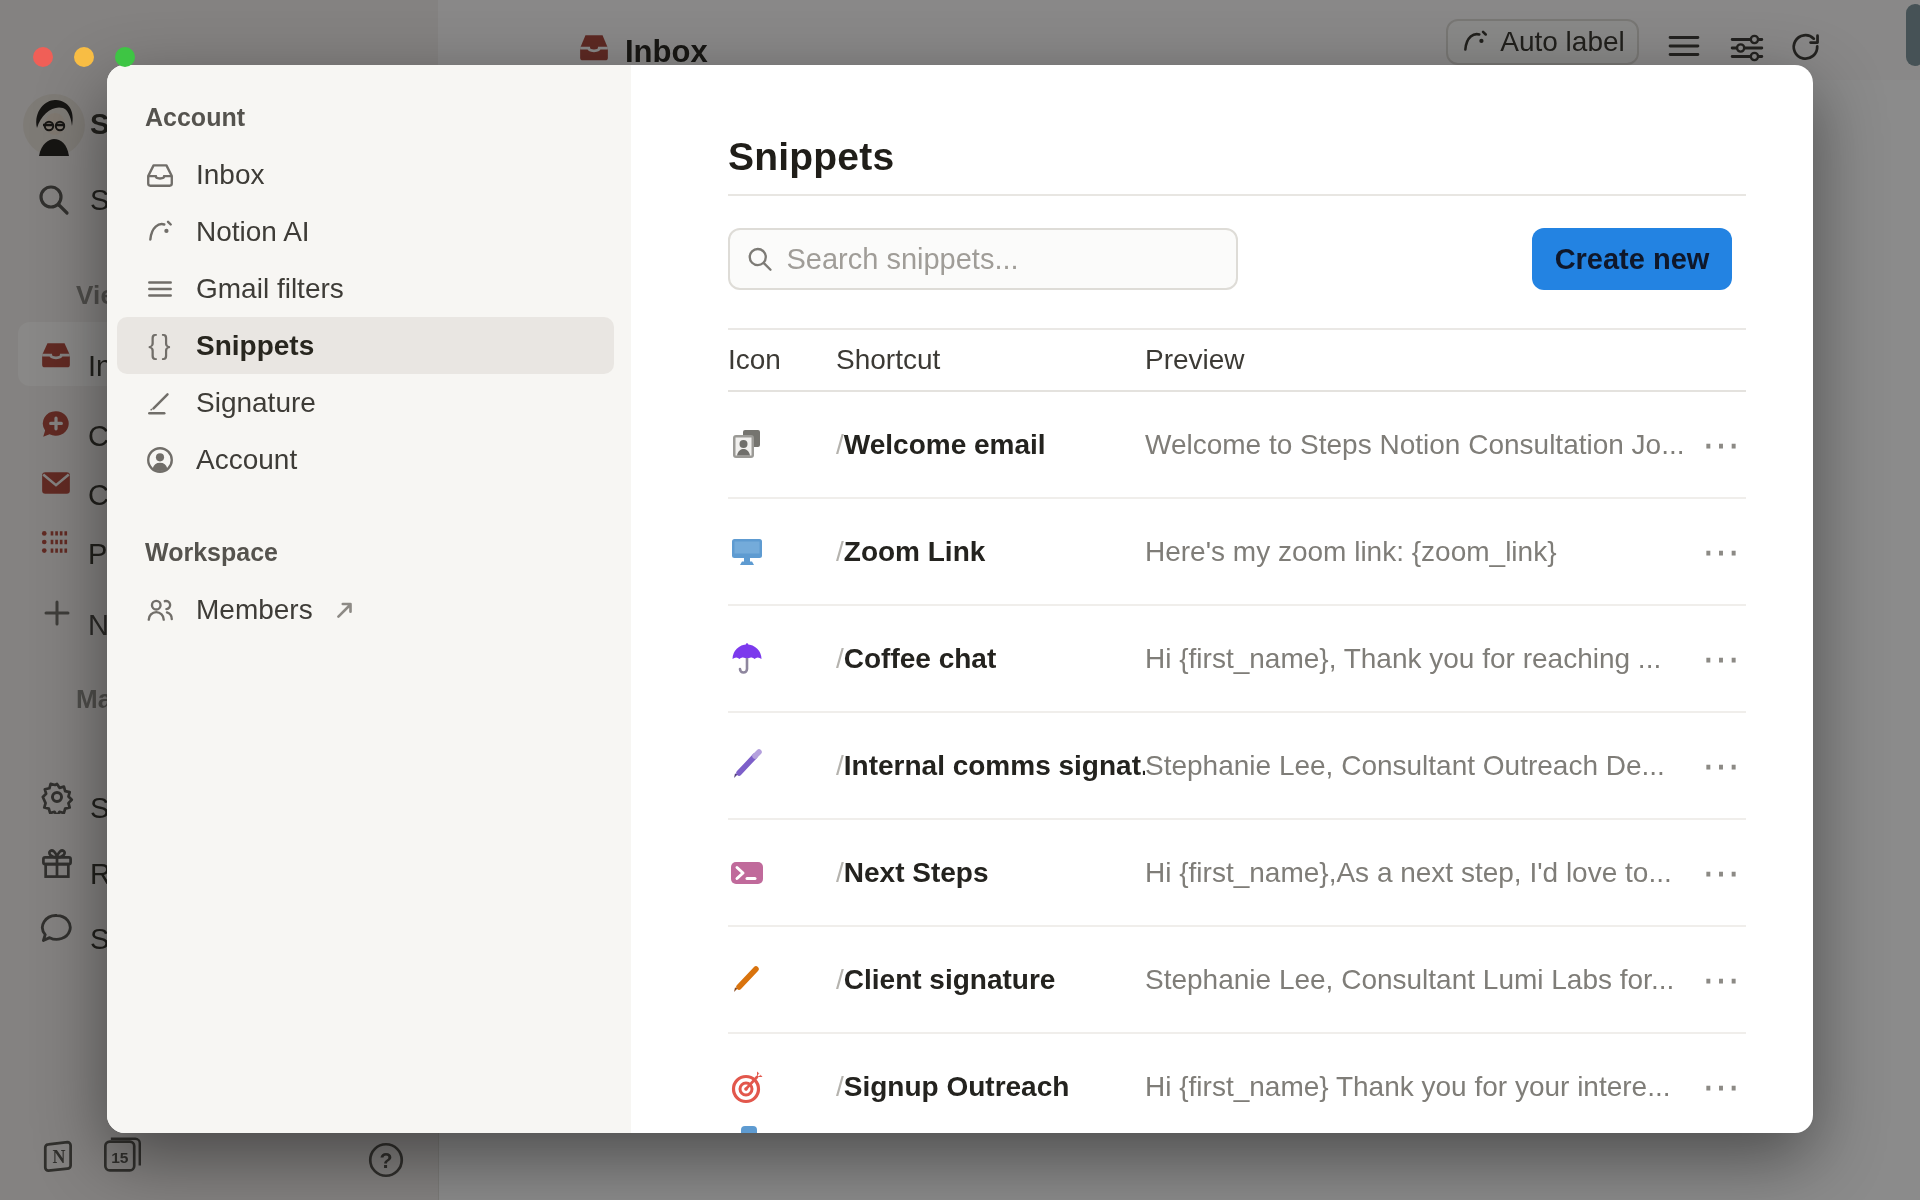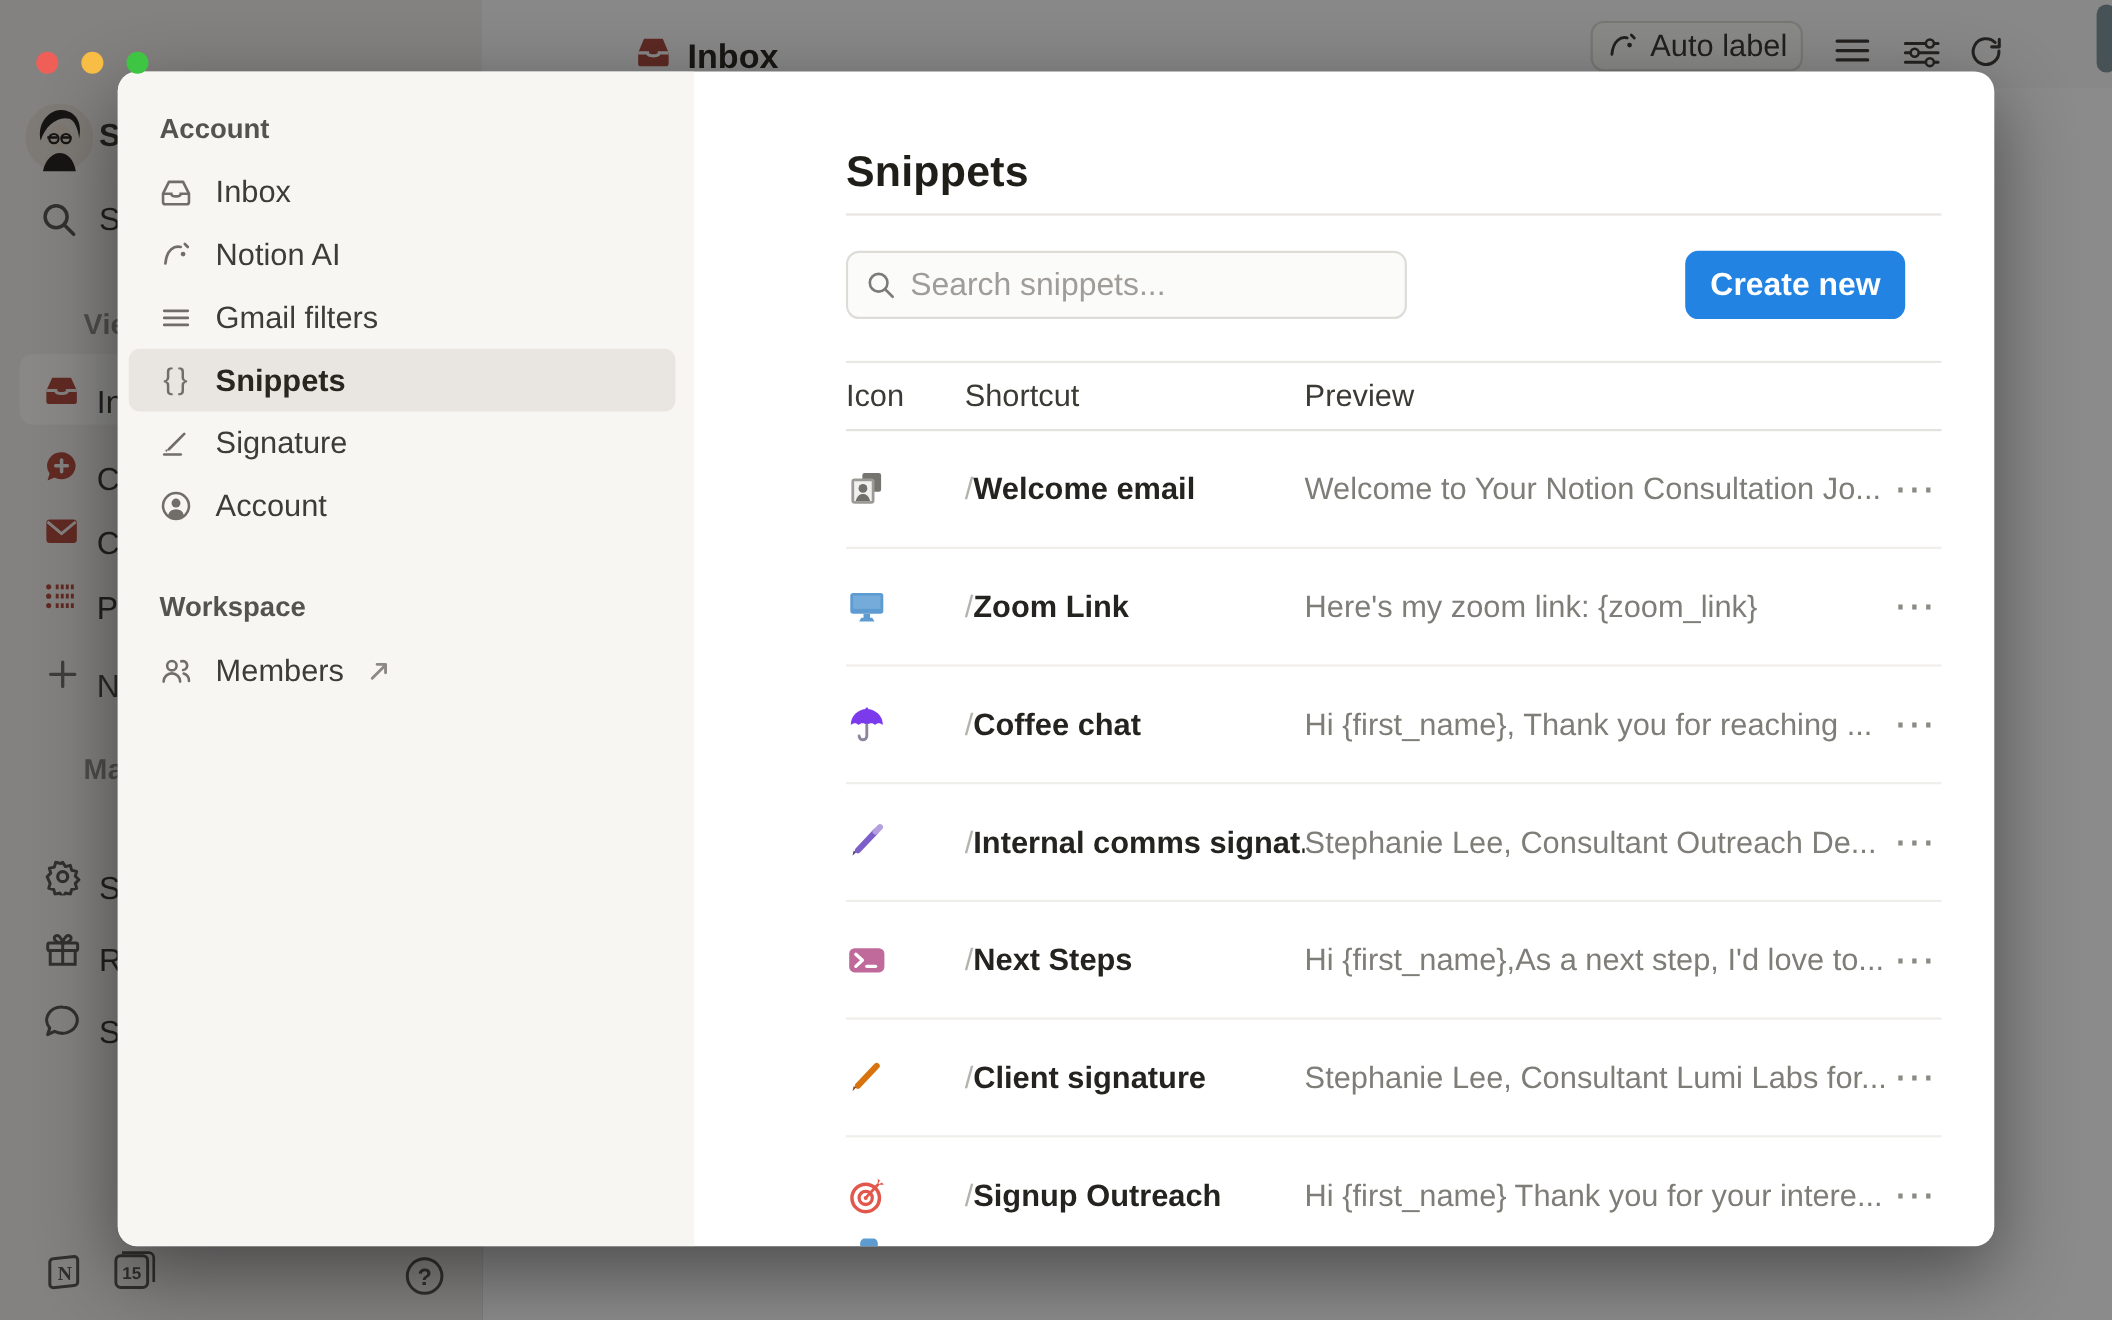--- a/index.html
+++ b/index.html
@@ -31,21 +31,21 @@
   .dock-ic { position:absolute; }
 
   
   #overlay { position:absolute; inset:0; background:rgba(8,8,8,0.47); z-index:10; }
 
   
   #traffic { position:absolute; left:33px; top:47px; display:flex; gap:21px; z-index:40; }
   .light { width:20px; height:20px; border-radius:50%; }
 
   
-  #modal { position:absolute; left:107px; top:65px; width:1706px; height:1068px; background:#ffffff; border-radius:18px; z-index:20; box-shadow:0 24px 70px rgba(0,0,0,.45); overflow:hidden; display:flex;gap:41px; }
+  #modal { position:absolute; left:107px; top:65px; width:1706px; height:1068px; background:#ffffff; border-radius:18px; z-index:20; box-shadow:0 24px 70px rgba(0,0,0,.45); overflow:hidden; display:flex; }
 
   #modal-sidebar { width:524px; height:100%; background:#f7f6f3; padding:38px 17px 0 38px; flex:0 0 524px; }
   .ms-heading { font-size:25px; font-weight:600; color:#55534e; margin-bottom:14px; padding-left:0; }
   .ms-list { list-style:none; margin-left:-28px; }
   .ms-item { height:57px; display:flex; align-items:center; gap:21px; padding-left:28px; border-radius:10px; cursor:pointer; }
   .ms-item.selected { background:#e9e6e2; }
   .ms-item .micon { width:30px; height:30px; flex:0 0 30px; }
   .ms-item-label { font-size:28px; font-weight:500; color:#3e3c37; white-space:nowrap; }
   .ms-item.selected .ms-item-label { color:#28261f; font-weight:600; }
   .braces { font-size:27px; color:#716e69; letter-spacing:1px; font-weight:400; width:30px; text-align:center; }
@@ -53,21 +53,21 @@
 
   
   #modal-content { flex:1; padding:0 67px 0 97px; position:relative; }
   #page-title { margin-top:70px; font-size:39px; font-weight:700; color:#201e19; letter-spacing:.2px; }
   #title-divider { margin-top:15px; height:2px; background:#e8e6e2; }
 
   #actions-row { margin-top:32px; height:62px; display:flex; align-items:flex-end; }
   #search-box { width:510px; height:62px; background:#fbfbfa; border:2px solid #dedcd7; border-radius:12px; display:flex; align-items:center; padding:0 16px; gap:13px; }
   #search-box input { border:none; outline:none; background:transparent; font-size:29px; color:#37352f; width:100%; font-family:"Liberation Sans",sans-serif; }
   #search-box input::placeholder { color:#a09d98; }
-  #create-btn { margin-left:auto; margin-right:33px; width:200px; height:62px; border:none; border-radius:12px; color:#ffffff; font-size:29px; font-weight:600; cursor:pointer; font-family:"Liberation Sans",sans-serif; }
+  #create-btn { margin-left:auto; margin-right:14px; width:200px; height:62px; border:none; border-radius:12px; color:#0f172a; font-size:29px; font-weight:600; cursor:pointer; font-family:"Liberation Sans",sans-serif; }
 
   #table { margin-top:38px; }
   #table-header { height:64px; border-top:2px solid #eae8e5; border-bottom:2px solid #e4e2de; display:flex; align-items:center; font-size:28px; color:#3c3a35; }
   .col-icon { width:108px; flex:0 0 108px; }
   .col-shortcut { width:309px; flex:0 0 309px; }
   .col-preview { flex:1; min-width:0; }
   .col-menu { width:50px; flex:0 0 50px; }
 
   .trow { height:107px; border-bottom:2px solid #f0eeeb; display:flex; align-items:center; cursor:pointer; }
   .ricon { width:38px; height:38px; display:block; }
@@ -308,21 +308,21 @@
         <div class="col-icon">
             <svg class="ricon" viewBox="0 0 38 38">
           <rect x="15" y="4" width="17" height="17" rx="2" fill="#75746f"></rect>
           <rect x="5" y="9" width="21" height="23" rx="3" fill="#9b9a96"></rect>
           <rect x="7.5" y="11.5" width="16" height="18" fill="#f1f0ee"></rect>
           <circle cx="15.5" cy="18" r="4" fill="#706f6b"></circle>
           <path d="M9 29.5 C10 24.5 13 23 15.5 23 C18 23 21 24.5 22 29.5 Z" fill="#706f6b"></path>
         </svg>
           </div>
         <div class="col-shortcut shortcut-cell"><span class="slash">/</span><span class="sname">Welcome email</span></div>
-        <div class="col-preview preview-cell">Welcome to Your Notion Consultation Jo...</div>
+        <div class="col-preview preview-cell">Welcome to Steps Notion Consultation Jo...</div>
         <button class="menu-btn">⋯</button>
       </div>
 
       <div class="trow">
         <div class="col-icon">
             <svg class="ricon" viewBox="0 0 38 38">
           <rect x="4" y="6" width="30" height="19" rx="2.5" fill="#5e9bd1"></rect>
           <rect x="6.5" y="8.5" width="25" height="12" fill="#74abda"></rect>
           <rect x="16" y="25" width="6" height="4" fill="#5e9bd1"></rect>
           <path d="M12 32 L26 32 L24 28.5 L14 28.5 Z" fill="#5e9bd1"></path>

